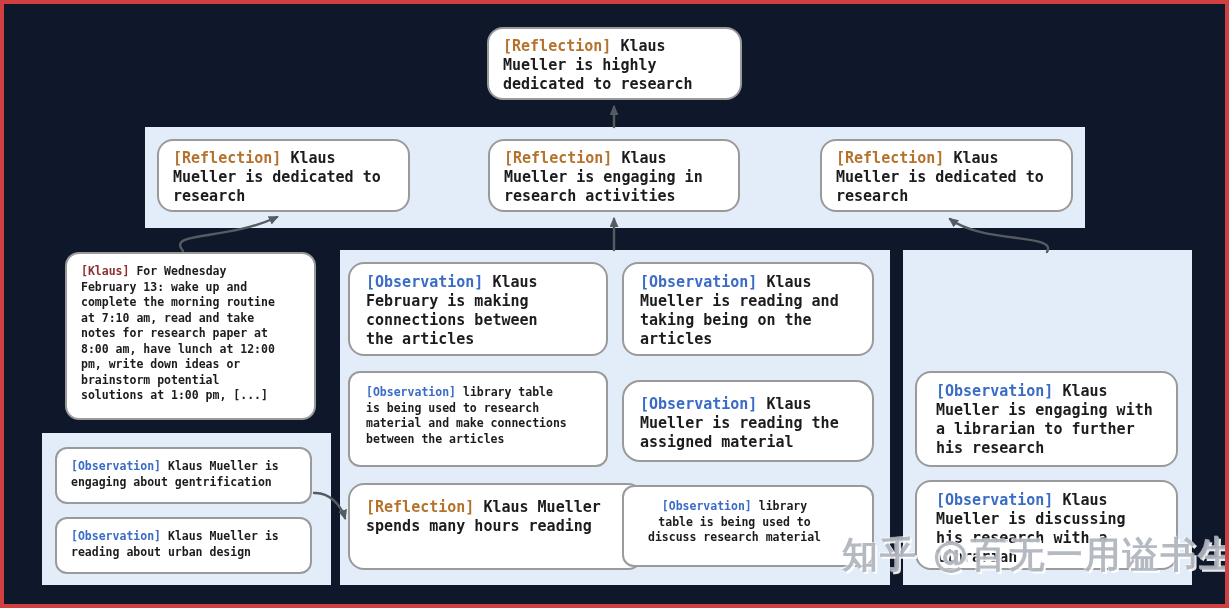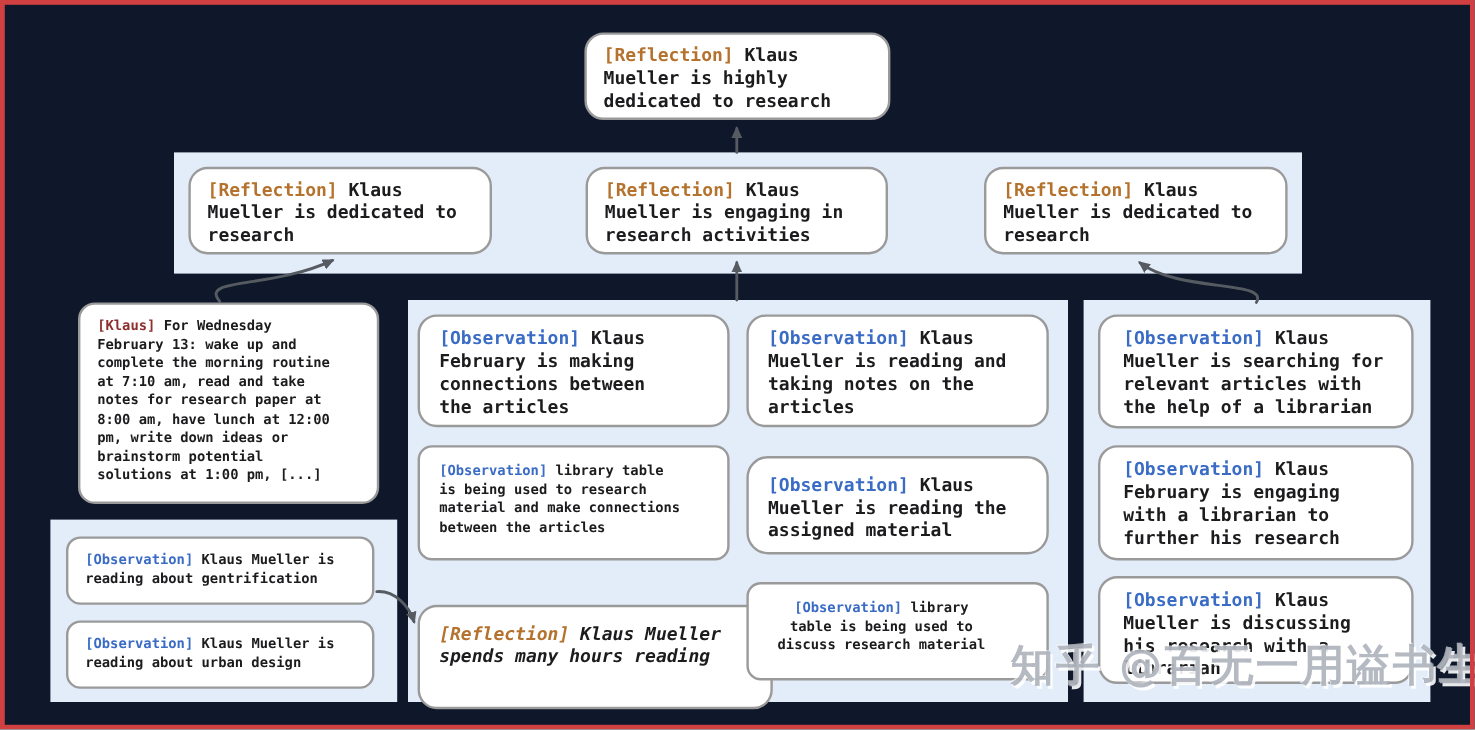--- a/index.html
+++ b/index.html
@@ -98,60 +98,56 @@
     <span>Klaus Mueller is dedicated to research</span>
   </div>
 
   <div class="node node-sm" style="left:65px; top:252px; width:251px; height:168px; padding:10px 33px 10px 14px; border-radius:14px;">
     <span class="tag-plan">[Klaus]</span>
     <span>For Wednesday February 13: wake up and complete the morning routine at 7:10 am, read and take notes for research paper at 8:00 am, have lunch at 12:00 pm, write down ideas or brainstorm potential solutions at 1:00 pm, [...]</span>
   </div>
 
   <div class="node node-sm" style="left:55px; top:447px; width:257px; height:57px; padding:10px 22px 10px 14px;">
     <span class="tag-observation">[Observation]</span>
-    <span>Klaus Mueller is reading about gentrification</span>
+    <span>Klaus Mueller is engaging about gentrification</span>
   </div>
   <div class="node node-sm" style="left:55px; top:517px; width:257px; height:57px; padding:10px 22px 10px 14px;">
     <span class="tag-observation">[Observation]</span>
     <span>Klaus Mueller is reading about urban design</span>
   </div>
 
   <div class="node node-lg" style="left:348px; top:262px; width:260px; height:94px; padding:9px 34px 9px 16px;">
     <span class="tag-observation">[Observation]</span>
     <span>Klaus February is making connections between the articles</span>
   </div>
   <div class="node node-sm" style="left:348px; top:371px; width:260px; height:96px; padding:12px 35px 12px 16px;">
     <span class="tag-observation">[Observation]</span>
     <span>library table is being used to research material and make connections between the articles</span>
   </div>
-  <div class="node node-lg" style="left:348px; top:504px; width:296px; height:87px; padding:13px 34px 13px 16px;font-style:italic;">
+  <div class="node node-lg" style="left:348px; top:483px; width:296px; height:87px; padding:13px 34px 13px 16px;">
     <span class="tag-reflection">[Reflection]</span>
     <span>Klaus Mueller spends many hours reading</span>
   </div>
 
   <div class="node node-lg" style="left:622px; top:262px; width:252px; height:94px; padding:9px 29px 9px 16px;">
     <span class="tag-observation">[Observation]</span>
-    <span>Klaus Mueller is reading and taking notes on the articles</span>
+    <span>Klaus Mueller is reading and taking being on the articles</span>
   </div>
   <div class="node node-lg" style="left:622px; top:380px; width:252px; height:82px; padding:13px 29px 13px 16px;border-radius:18px;">
     <span class="tag-observation">[Observation]</span>
     <span>Klaus Mueller is reading the assigned material</span>
   </div>
   <div class="node node-sm" style="left:622px; top:485px; width:252px; height:82px; padding:12px 47px 12px 20px;text-align:center;">
     <span class="tag-observation">[Observation]</span>
     <span>library table is being used to discuss research material</span>
   </div>
 
-  <div class="node node-lg" style="left:915px; top:262px; width:263px; height:95px; padding:9px 19px 9px 19px;">
-    <span class="tag-observation">[Observation]</span>
-    <span>Klaus Mueller is searching for relevant articles with the help of a librarian</span>
-  </div>
   <div class="node node-lg" style="left:915px; top:371px; width:263px; height:96px; padding:9px 19px 9px 19px;">
     <span class="tag-observation">[Observation]</span>
-    <span>Klaus February is engaging with a librarian to further his research</span>
+    <span>Klaus Mueller is engaging with a librarian to further his research</span>
   </div>
   <div class="node node-lg" style="left:915px; top:480px; width:263px; height:90px; padding:9px 19px 9px 19px;">
     <span class="tag-observation">[Observation]</span>
     <span>Klaus Mueller is discussing his research with a librarian</span>
   </div>
 
   <div class="watermark">知乎 @百无一用谥书生</div>
 
   <div class="frame"></div>
 

